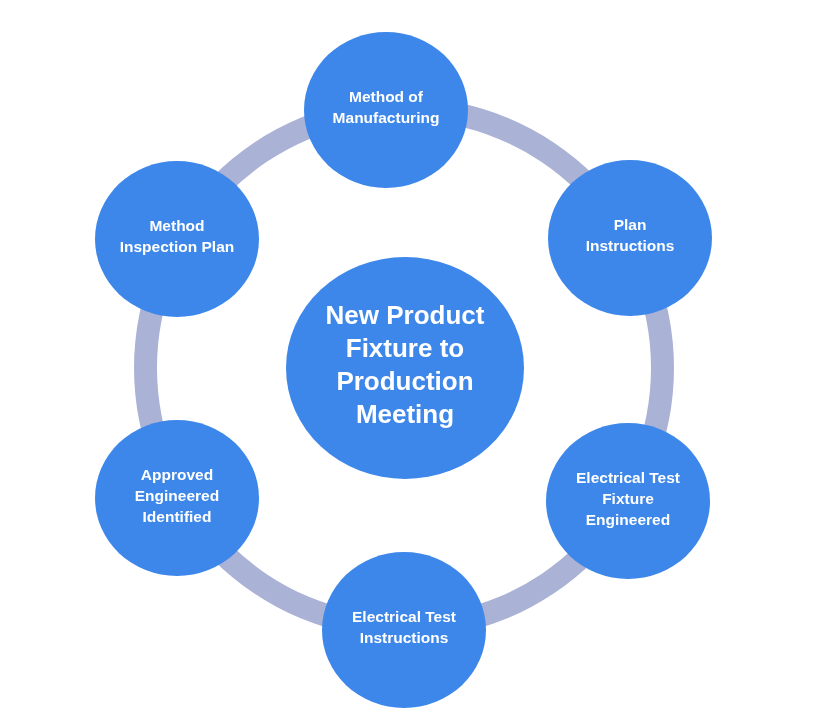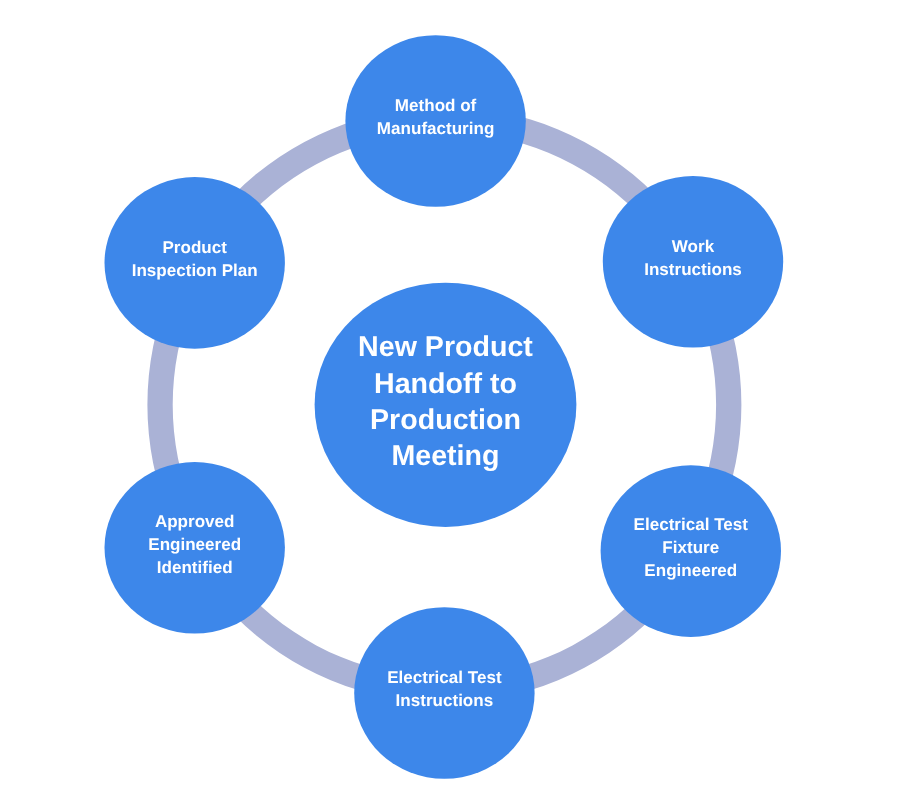--- a/index.html
+++ b/index.html
@@ -47,48 +47,48 @@
     height: 222px;
     font-size: 26px;
     line-height: 33px;
   }
   .sat {
     width: 164px;
     height: 156px;
     font-size: 15.5px;
     line-height: 21px;
   }
-  .pos-top         { left: 314px; top: 32px;  }
+  .pos-top         { left: 304px; top: 32px;  }
   .pos-upper-right { left: 548px; top: 160px; }
   .pos-lower-right { left: 546px; top: 423px; }
   .pos-bottom      { left: 322px; top: 552px; }
   .pos-lower-left  { left: 95px;  top: 420px; }
   .pos-upper-left  { left: 95px;  top: 161px; }
 </style>
 </head>
 <body>
 
 <div class="canvas">
 
   <div class="ring"></div>
 
   <div class="node center-node">
     <span class="label">New Product
-Handoff to
+Fixture to
 Production
 Meeting</span>
   </div>
 
   <div class="node sat pos-top">
     <span class="label">Method of
 Manufacturing</span>
   </div>
 
   <div class="node sat pos-upper-right">
-    <span class="label">Work
+    <span class="label">Plan
 Instructions</span>
   </div>
 
   <div class="node sat pos-lower-right">
     <span class="label">Electrical Test
 Fixture
 Engineered</span>
   </div>
 
   <div class="node sat pos-bottom">
@@ -96,17 +96,17 @@
 Instructions</span>
   </div>
 
   <div class="node sat pos-lower-left">
     <span class="label">Approved
 Engineered
 Identified</span>
   </div>
 
   <div class="node sat pos-upper-left">
-    <span class="label">Product
+    <span class="label">Method
 Inspection Plan</span>
   </div>
 
 </div>
 
 </body></html>

